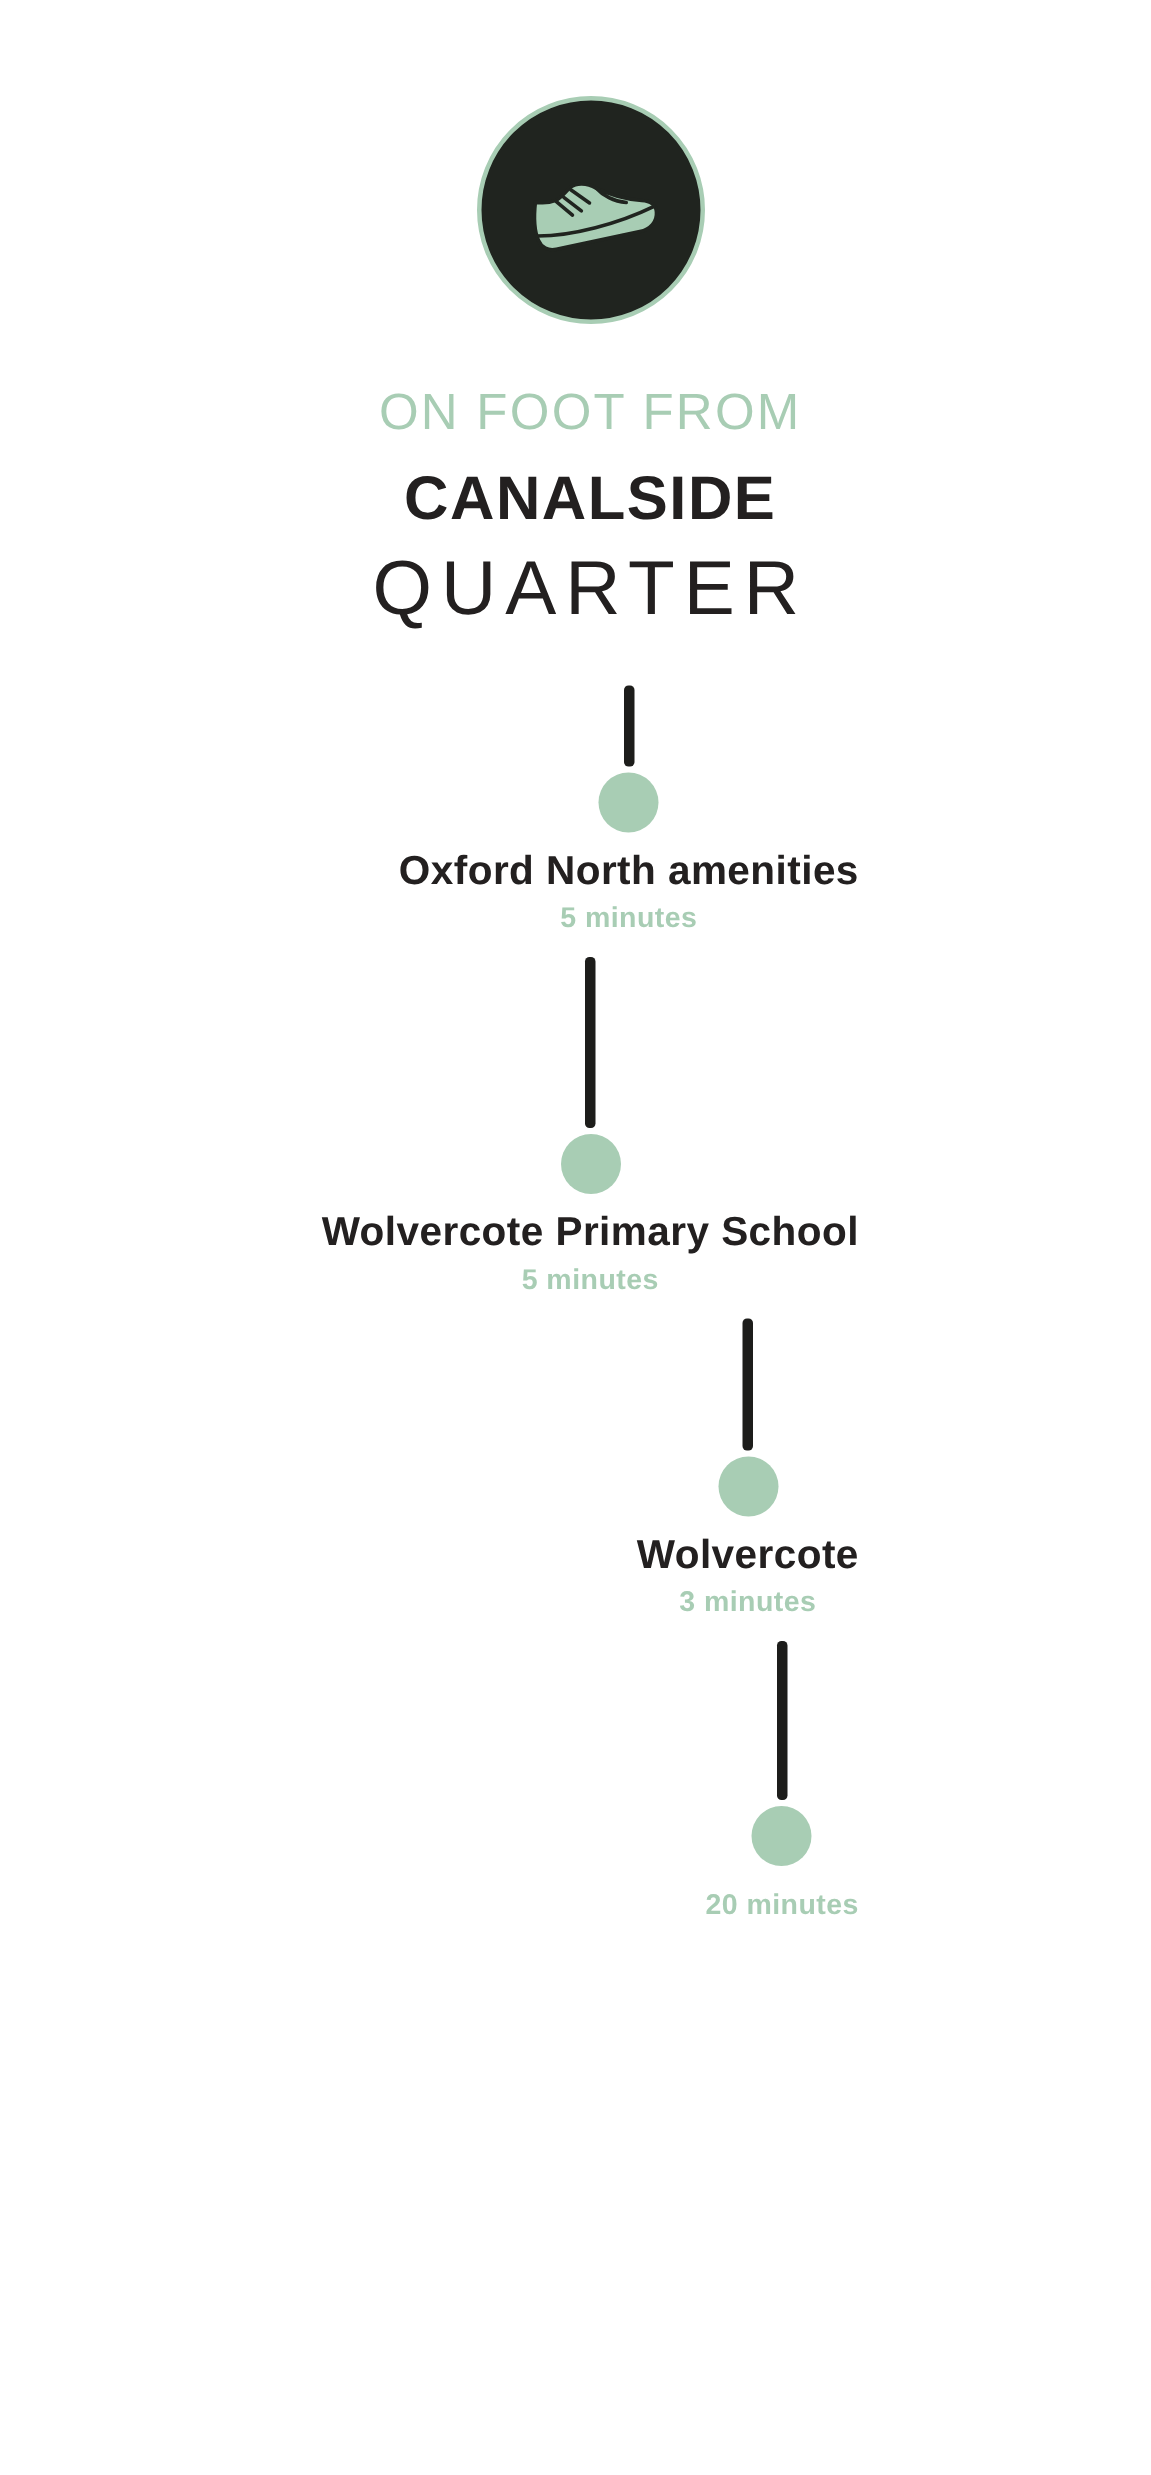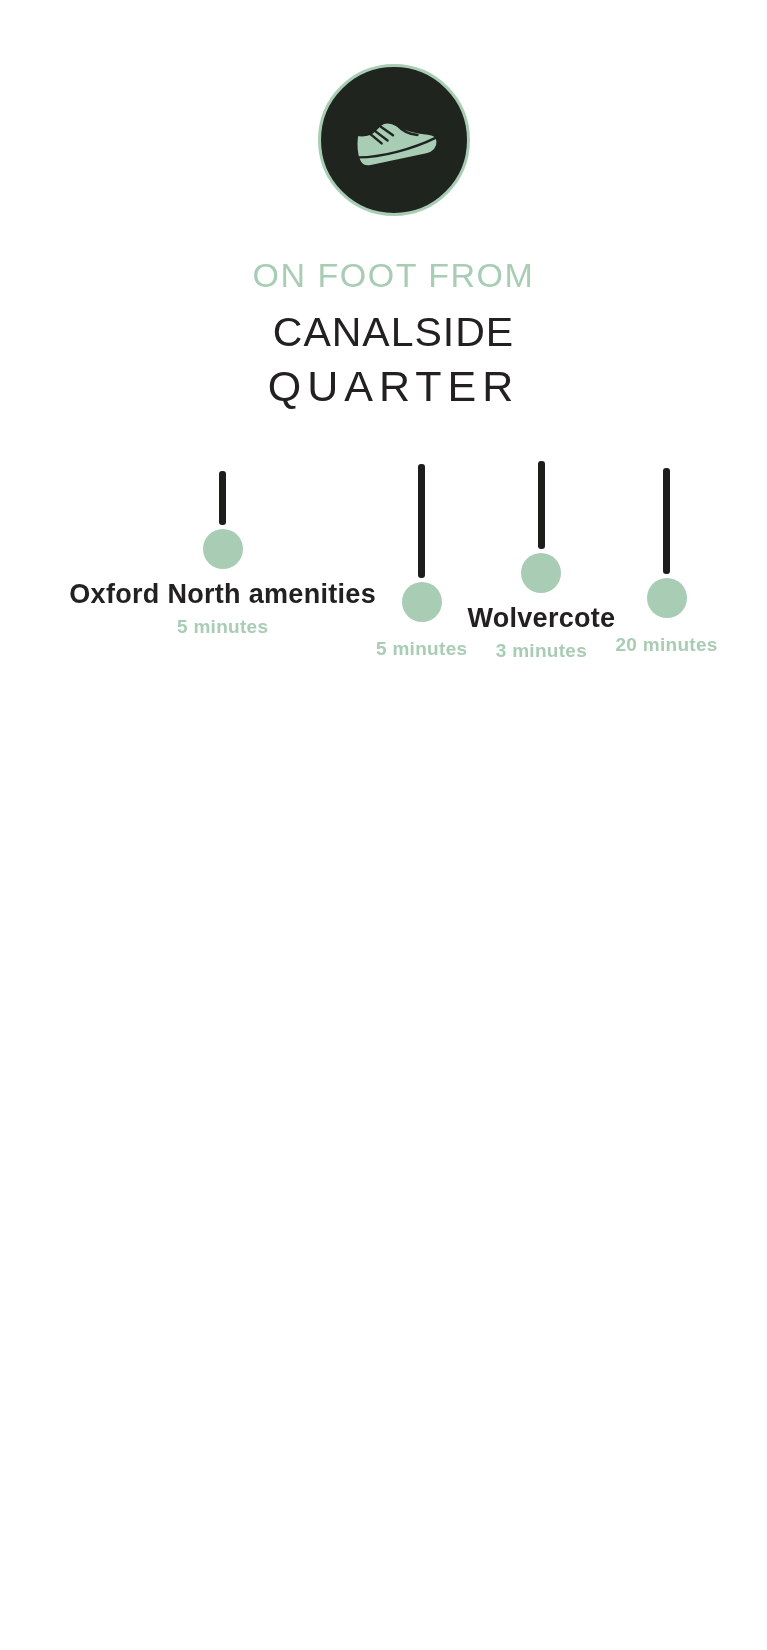--- a/index.html
+++ b/index.html
@@ -41,36 +41,37 @@
     color: #a8cdb4;
     font-size: 34px;
     letter-spacing: 1.5px;
     font-weight: normal;
     text-align: center;
   }
   .title-line1 {
     margin-top: 14px;
     color: #232020;
     font-size: 41px;
-    font-weight: normal;
+    font-weight: bold;
     letter-spacing: 1px;
     text-align: center;
   }
   .title-line2 {
     margin-top: 6px;
     color: #232020;
-    font-size: 43px;
+    font-size: 51px;
     font-weight: normal;
     letter-spacing: 6px;
     text-align: center;
   }
   .timeline {
     margin-top: 36px;
     display: flex;
-    align-items: center;
+    flex-direction: column;
+    align-items: flex-end;
   }
   .t-item {
     display: flex;
     flex-direction: column;
     align-items: center;
     margin-top: 14px;
   }
   .t-item:first-child { margin-top: 0; }
   .connector {
     width: 7px;
@@ -133,20 +134,21 @@
     <div class="t-item">
       <div class="connector"></div>
       <div class="dot"></div>
       <div class="t-name">Oxford North amenities</div>
       <div class="t-time">5 minutes</div>
     </div>
 
     <div class="t-item">
       <div class="connector"></div>
       <div class="dot"></div>
+      <div class="t-name">Wolvercote Primary School</div>
       <div class="t-time">5 minutes</div>
     </div>
 
     <div class="t-item">
       <div class="connector"></div>
       <div class="dot"></div>
       <div class="t-name">Wolvercote</div>
       <div class="t-time">3 minutes</div>
     </div>
 

